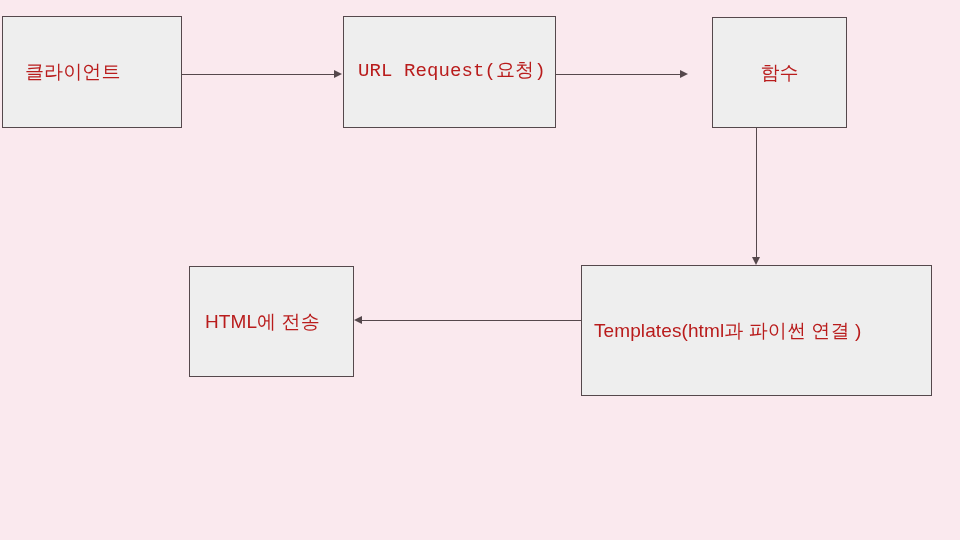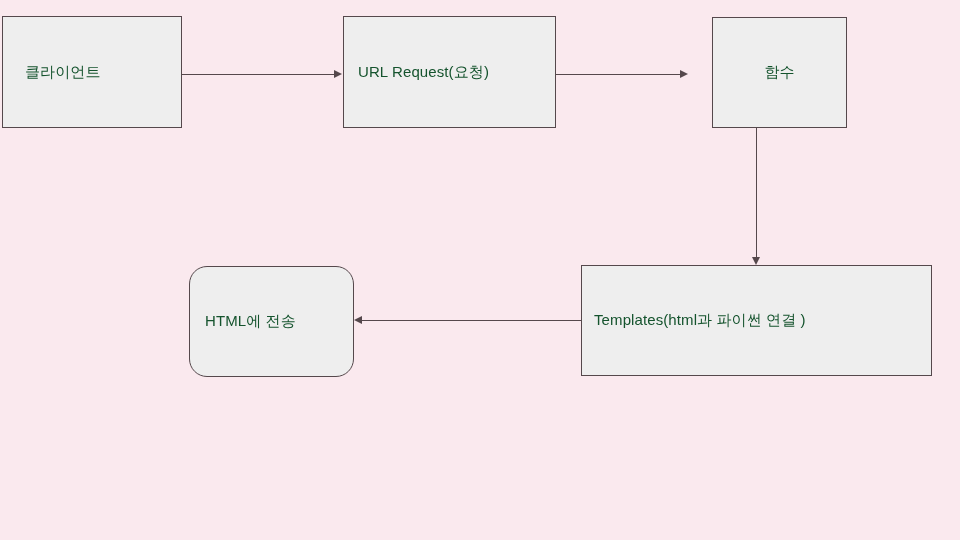--- a/index.html
+++ b/index.html
@@ -24,56 +24,57 @@
     box-sizing: border-box;
     background: #eeeeee;
     border: 1.4px solid #55484c;
     display: flex;
     align-items: center;
     overflow: hidden;
   }
   .node-label {
     display: block;
     width: 100%;
-    color: #14532d;
-    font-size: 15px;
+    color: #b91c1c;
+    font-size: 19px;
     line-height: 1.25;
     letter-spacing: 0.1px;
     white-space: nowrap;
   }
   
   #node-client {
     left: 2px;  top: 16px;  width: 180px; height: 112px;
   }
   #node-client .node-label {
     padding-left: 22px;
     text-align: left;
   }
   #node-url {
     left: 343px; top: 16px;  width: 213px; height: 112px;
   }
   #node-url .node-label {
     padding-left: 14px;
     text-align: left;
+    font-family: Liberation Mono, monospace;
   }
   #node-func {
     left: 712px; top: 17px;  width: 135px; height: 111px;
   }
   #node-func .node-label {
     text-align: center;
   }
   #node-templates {
-    left: 581px; top: 265px; width: 351px; height: 111px; justify-content: center;
+    left: 581px; top: 265px; width: 351px; height: 131px; justify-content: center;
   }
   #node-templates .node-label {
     padding-left: 12px;
     text-align: left;
   }
   #node-html {
-    left: 189px; top: 266px; width: 165px; height: 111px; border-radius: 18px;
+    left: 189px; top: 266px; width: 165px; height: 111px;
   }
   #node-html .node-label {
     padding-left: 15px;
     text-align: left;
   }
 
   
   .edge {
     position: absolute;
   }

